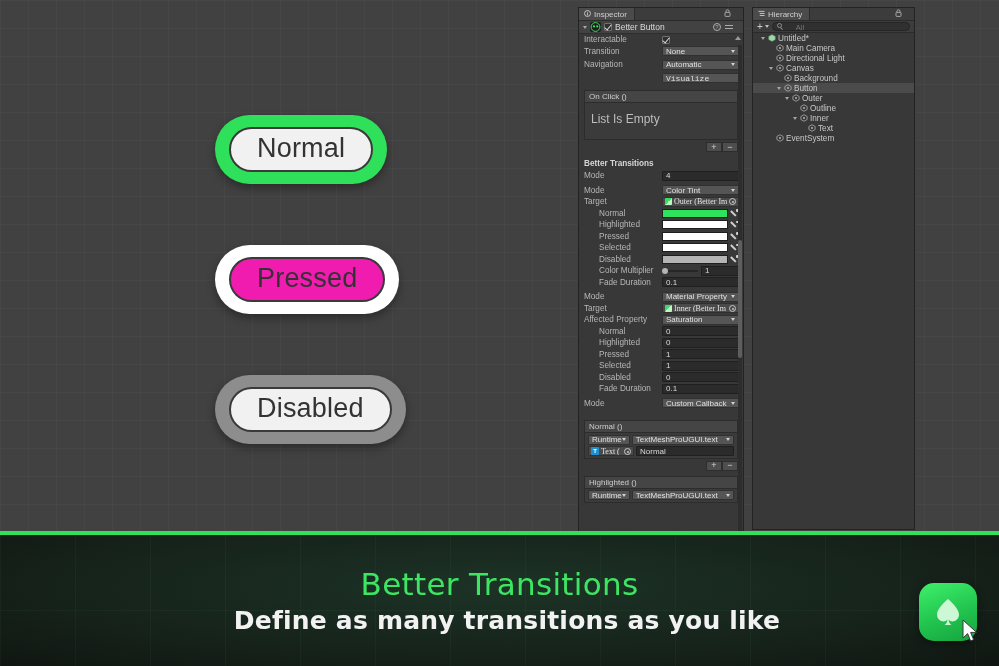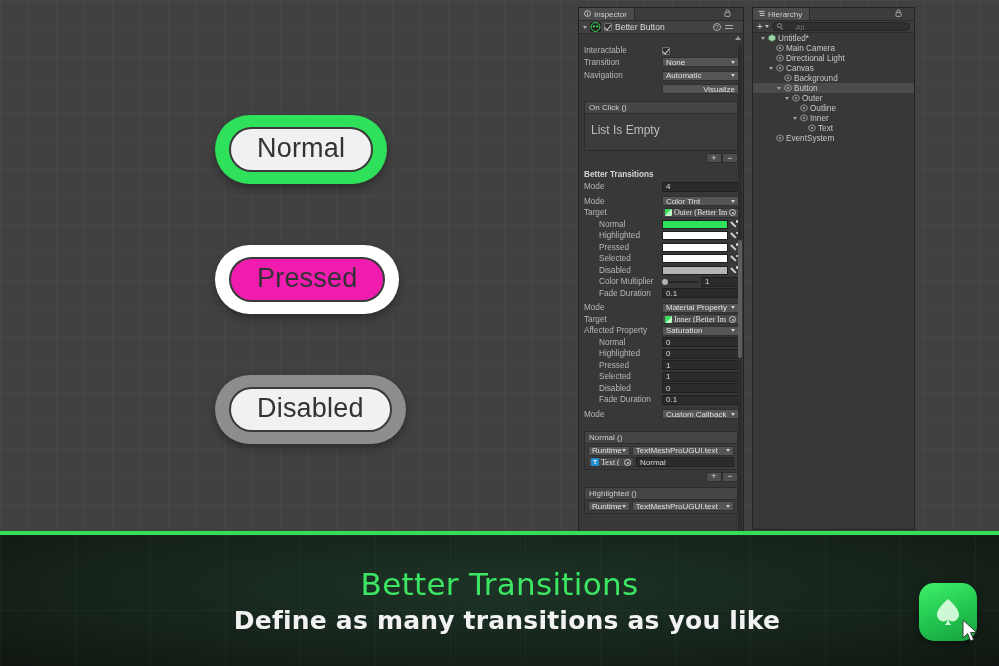--- a/index.html
+++ b/index.html
@@ -403,21 +403,21 @@
         <span class="help-ico">?</span>
         <span class="preset-ico"></span>
         <span class="kebab"></span>
       </span>
     </div>
 
     <span class="collapse-arrow"></span>
 
     <div class="scrollarea">
 
-      <div class="row" style="margin-top:11px;">
+      <div class="row" style="margin-top:0;">
         <span class="lblcol">Interactable</span>
         <span class="valcol">
           <span class="chk on"></span>
         </span>
       </div>
 
       <div class="row">
         <span class="lblcol">Transition</span>
         <span class="valcol">
           <span class="dd">
@@ -433,21 +433,21 @@
           <span class="dd">
             <span>Automatic</span>
             <span class="arr"></span>
           </span>
         </span>
       </div>
 
       <div class="row" style="margin-top:2px;">
         <span class="lblcol"></span>
         <span class="valcol">
-          <span class="dd" style="justify-content:flex-end;">
+          <span class="dd" style="justify-content:flex-start;font-family:Liberation Mono, monospace;">
             <span>Visualize</span>
           </span>
         </span>
       </div>
 
       <div class="evtbox" style="margin-top:6px;">
         <div class="hdr">On Click ()</div>
         <div class="empty">List Is Empty</div>
       </div>
       <div class="plusminus">

